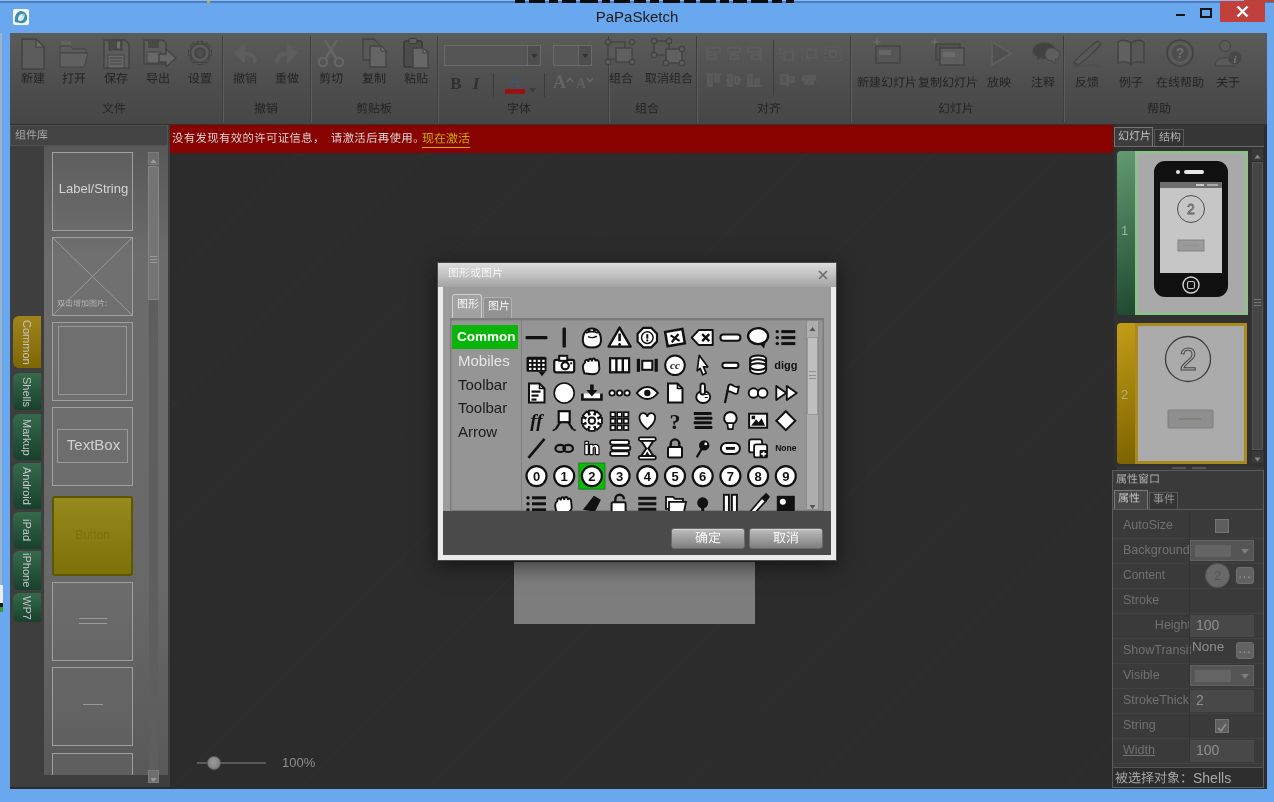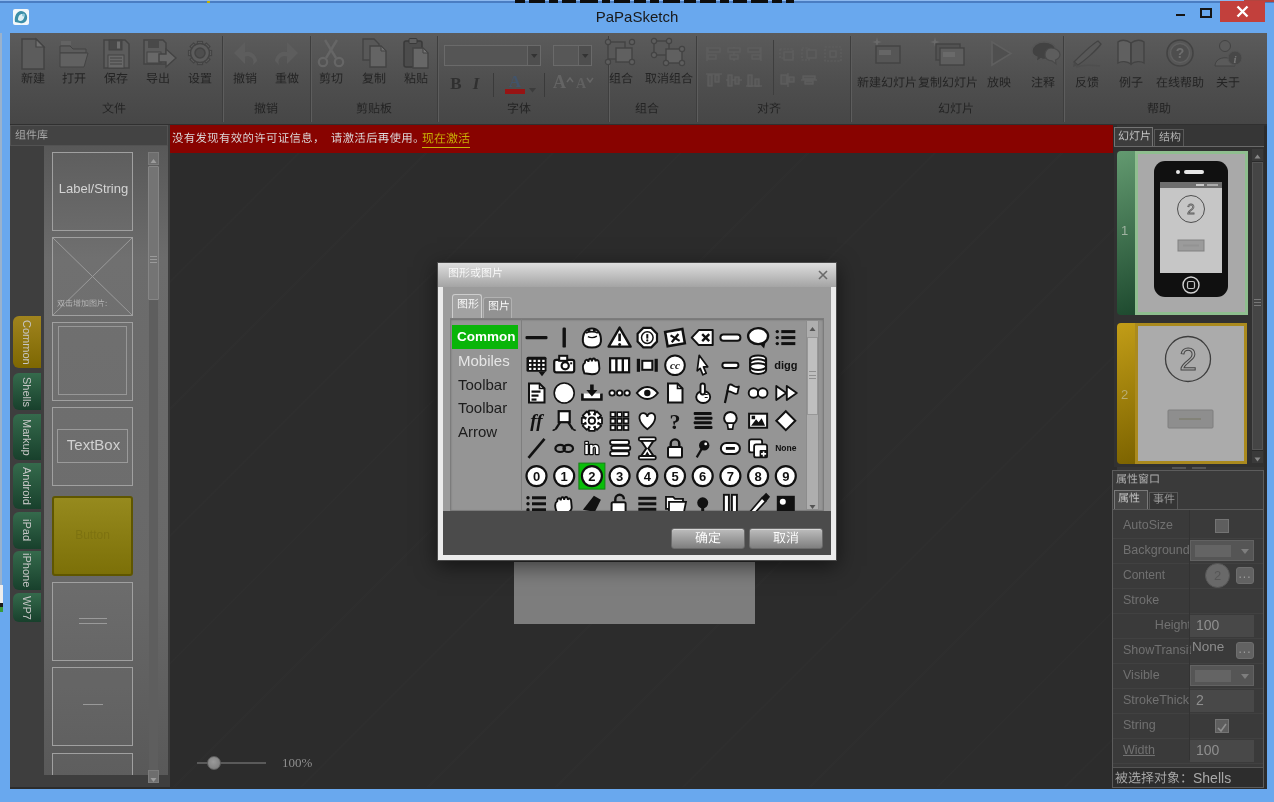--- a/index.html
+++ b/index.html
@@ -561,21 +561,21 @@
 <div style="position:absolute;left:13px;top:373px;width:28px;height:37px;background:linear-gradient(#356a4c,#18402c);border-radius:6px 0 0 6px;color:#c6c6c6;font-size:11px;writing-mode:vertical-rl;text-align:center;line-height:28px;">Shells</div>
 <div style="position:absolute;left:13px;top:414px;width:28px;height:46px;background:linear-gradient(#356a4c,#18402c);border-radius:6px 0 0 6px;color:#c6c6c6;font-size:11px;writing-mode:vertical-rl;text-align:center;line-height:28px;">Markup</div>
 <div style="position:absolute;left:13px;top:463px;width:28px;height:46px;background:linear-gradient(#356a4c,#18402c);border-radius:6px 0 0 6px;color:#c6c6c6;font-size:11px;writing-mode:vertical-rl;text-align:center;line-height:28px;">Android</div>
 <div style="position:absolute;left:13px;top:512px;width:28px;height:37px;background:linear-gradient(#356a4c,#18402c);border-radius:6px 0 0 6px;color:#c6c6c6;font-size:11px;writing-mode:vertical-rl;text-align:center;line-height:28px;">iPad</div>
 <div style="position:absolute;left:13px;top:551px;width:28px;height:39px;background:linear-gradient(#356a4c,#18402c);border-radius:6px 0 0 6px;color:#c6c6c6;font-size:11px;writing-mode:vertical-rl;text-align:center;line-height:28px;">iPhone</div>
 <div style="position:absolute;left:13px;top:593px;width:28px;height:29px;background:linear-gradient(#356a4c,#18402c);border-radius:6px 0 0 6px;color:#c6c6c6;font-size:11px;writing-mode:vertical-rl;text-align:center;line-height:28px;">WP7</div>
 <div style="position:absolute;left:170px;top:153px;width:947px;height:634px;background:repeating-linear-gradient(135deg,rgba(255,255,255,0.008) 0 2px,rgba(0,0,0,0) 2px 90px),#2c2c2c;"></div>
 <div style="position:absolute;left:514px;top:562px;width:241px;height:62px;background:#7d7d7d;"></div>
 <div style="position:absolute;left:197px;top:762px;width:69px;height:2px;background:#5a5a5a;"></div>
 <div style="position:absolute;left:207px;top:756px;width:14px;height:14px;background:radial-gradient(circle at 45% 40%,#9a9a9a,#787878);border:1px solid #5e5e5e;border-radius:7px;"></div>
-<div style="position:absolute;left:282px;top:755px;width:40px;height:16px;font-size:13px;color:#8e8e8e;font-family:Liberation Serif, serif;">100%</div>
+<div style="position:absolute;left:282px;top:755px;width:40px;height:16px;font-size:13px;color:#8e8e8e;">100%</div>
 <div style="position:absolute;left:1117px;top:125px;width:147px;height:662px;background:#363636;"></div>
 <div style="position:absolute;left:1114px;top:127px;width:39px;height:20px;background:#3d3d3d;border:1px solid #747474;border-bottom:none;"></div>
 <div style="position:absolute;left:1118px;top:130px;width:33px;height:13px;">
     <svg width="33" height="13" style="display:block" fill="#c9c9c9">
       <path transform="translate(0.0,9.7) scale(0.0110)" d="M476 -742V-671H850C838 -240 823 -77 790 -41C779 -28 767 -24 748 -24C723 -24 662 -24 595 -30C609 -9 618 22 619 44C679 48 741 50 777 46C813 42 835 33 858 2C899 -48 912 -214 926 -701C926 -712 926 -742 926 -742ZM86 1C110 -13 149 -21 446 -75C462 -32 474 8 481 39L549 10C530 -69 476 -194 426 -290L363 -266C383 -227 403 -184 421 -140L189 -102C293 -230 397 -391 483 -556L408 -590C390 -551 370 -511 349 -473L160 -460C227 -558 294 -685 345 -807L269 -837C222 -701 141 -555 115 -518C91 -479 72 -453 52 -448C61 -427 74 -390 78 -374C96 -381 126 -387 310 -403C243 -289 177 -195 149 -162C110 -112 83 -79 59 -72C69 -52 82 -15 86 1Z"></path>
       <path transform="translate(11.0,9.7) scale(0.0110)" d="M100 -635C95 -556 80 -452 56 -390L114 -366C140 -438 154 -547 157 -628ZM380 -651C364 -589 332 -499 307 -443L353 -422C382 -474 415 -558 444 -626ZM219 -835V-515C219 -328 203 -128 43 25C60 36 86 63 97 80C184 -3 233 -100 260 -201C304 -153 364 -85 390 -49L440 -107C415 -136 312 -244 276 -276C289 -355 292 -436 292 -515V-835ZM444 -758V-685H707V-30C707 -12 700 -6 680 -5C658 -4 586 -4 512 -7C524 15 538 52 543 74C638 74 700 73 737 60C773 47 786 21 786 -30V-685H961V-758Z"></path>
       <path transform="translate(22.0,9.7) scale(0.0110)" d="M180 -814V-481C180 -304 166 -119 38 23C57 36 84 64 97 82C189 -19 230 -141 246 -267H668V80H749V-344H254C257 -390 258 -435 258 -481V-504H903V-581H621V-839H542V-581H258V-814Z"></path>
     </svg>
   </div>
 <div style="position:absolute;left:1154px;top:129px;width:30px;height:18px;background:#333;border:1px solid #595959;border-bottom:none;"></div>

